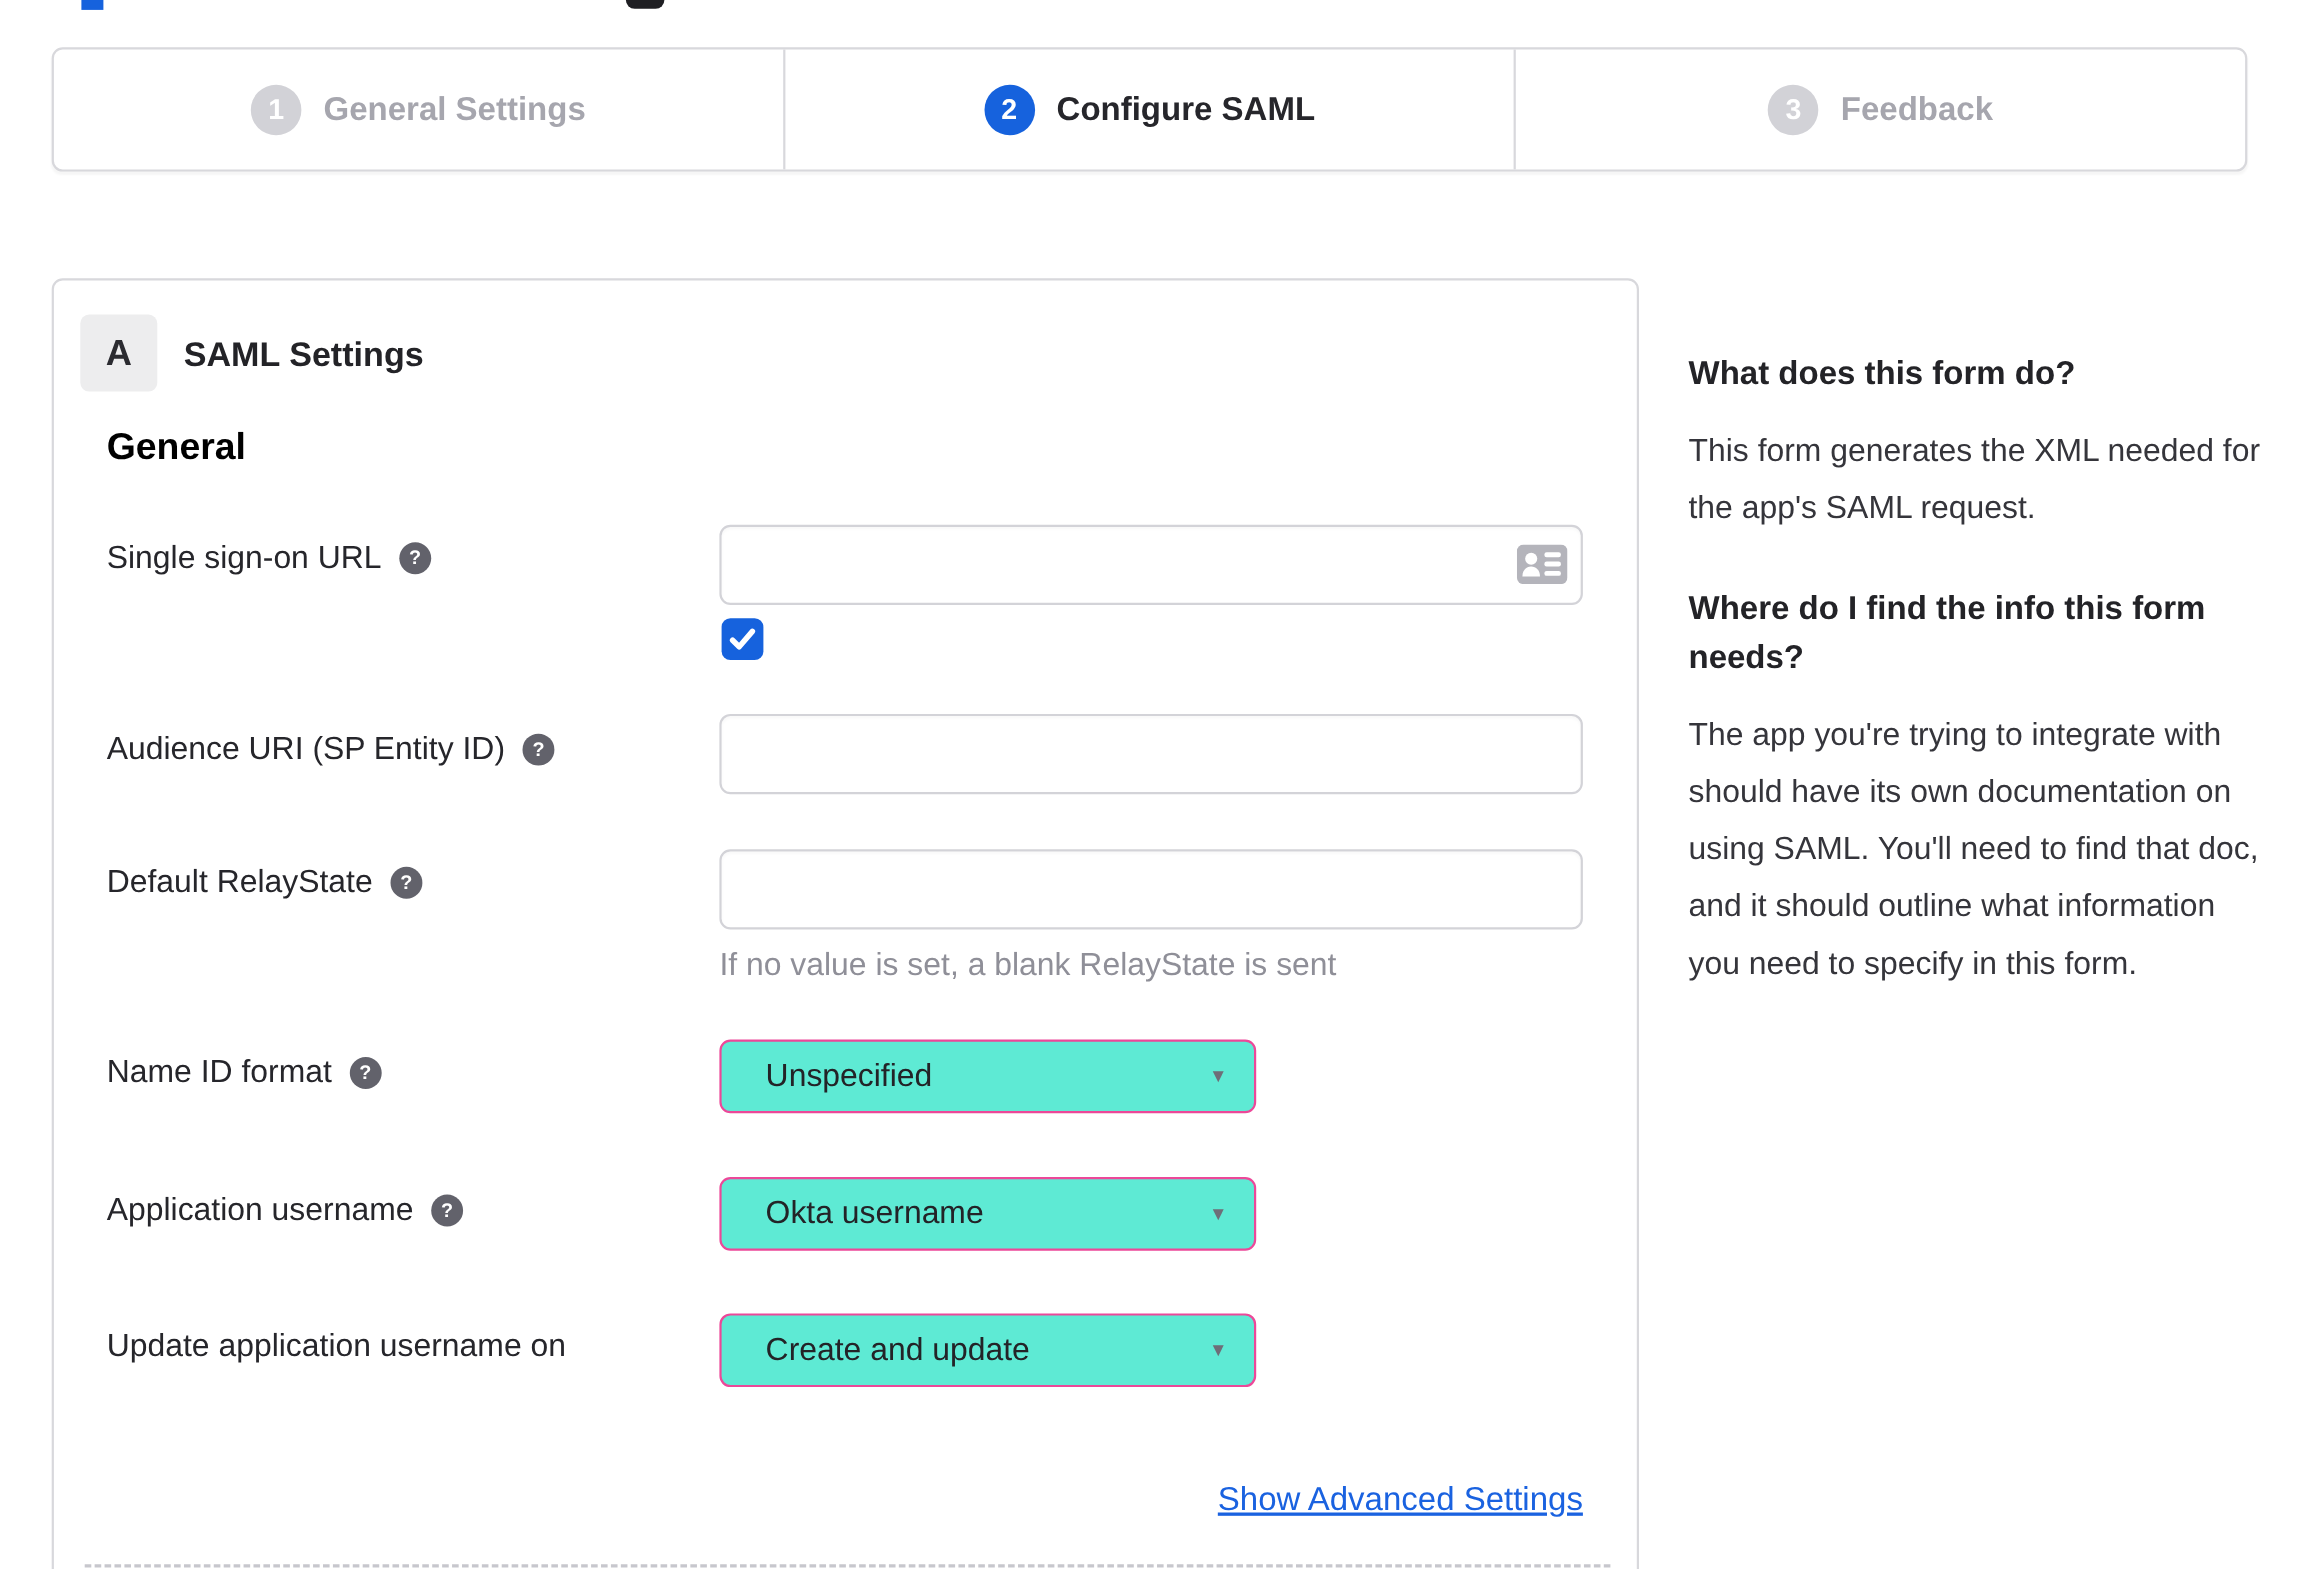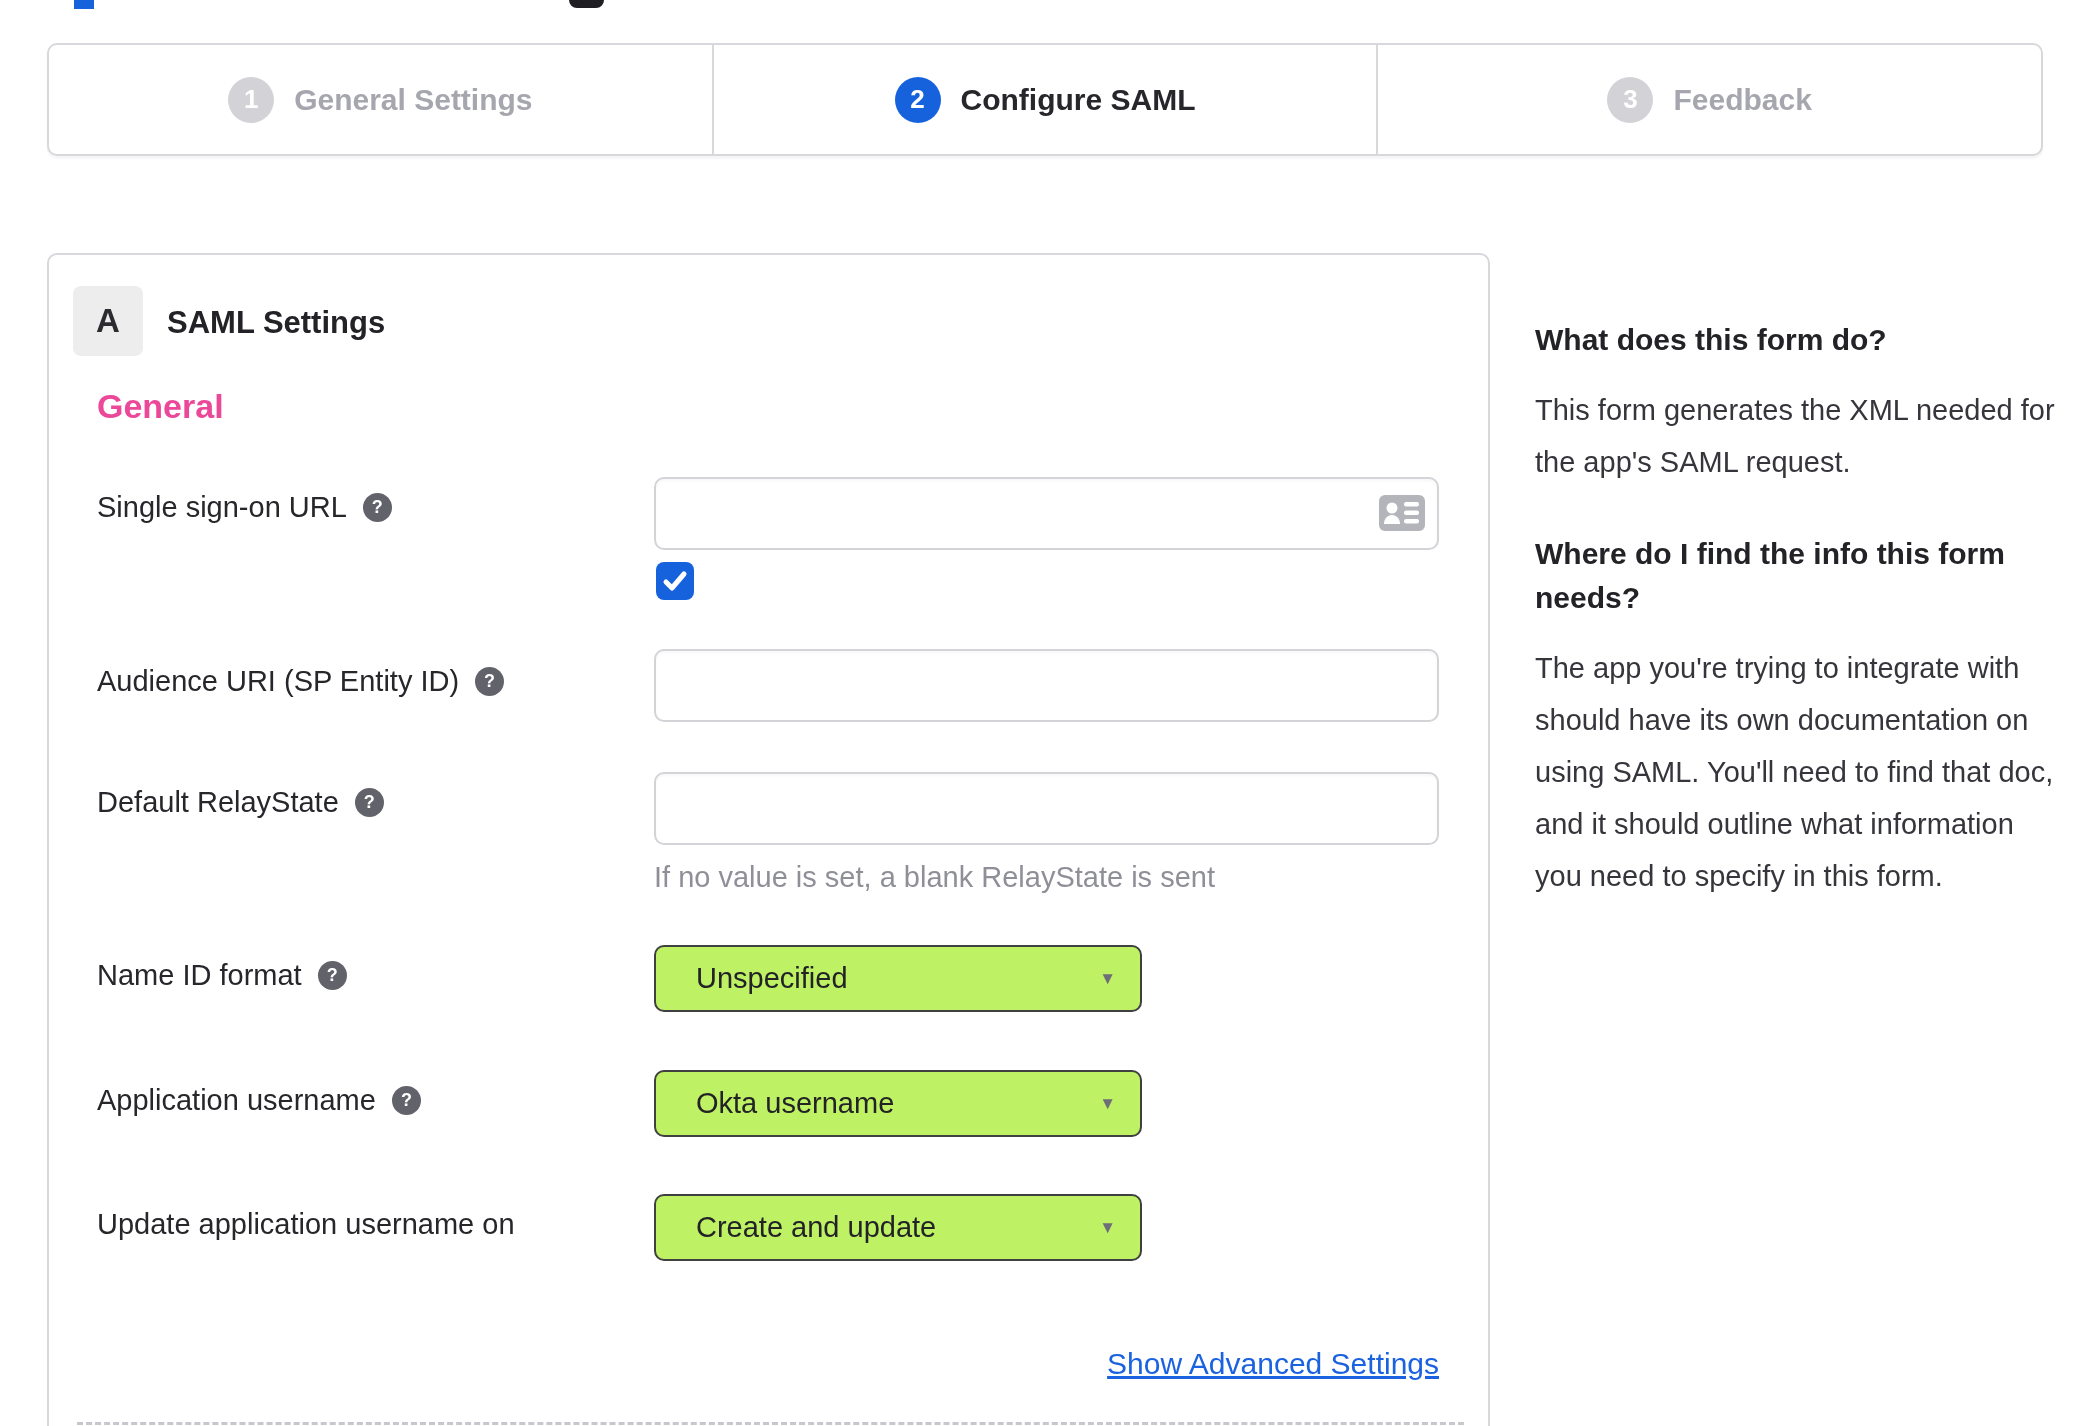--- a/index.html
+++ b/index.html
@@ -46,21 +46,21 @@
     border:2px solid #d8d8dc;border-radius:10px;
     background:#fff;box-sizing:border-box;
   }
   .badge{
     left:24px;top:31px;width:70px;height:70px;
     background:#ededee;border-radius:8px;
     display:flex;align-items:center;justify-content:center;
     font-size:33px;font-weight:bold;color:#2b2b30;
   }
   .panel-title{left:118px;top:50px;font-size:31px;font-weight:bold;color:#232327;}
-  .section-heading{left:48px;top:132px;font-size:34px;font-weight:bold;color:#ec4899;}
+  .section-heading{left:48px;top:132px;font-size:34px;font-weight:bold;color:#000000;}
 
   .field-label{
     left:48px;display:flex;align-items:center;gap:16px;
     font-size:29px;color:#26262b;white-space:nowrap;
   }
   .help{
     width:29px;height:29px;border-radius:50%;
     background:#62626b;color:#ffffff;
     display:flex;align-items:center;justify-content:center;
     font-size:18px;font-weight:bold;flex:0 0 auto;cursor:pointer;
@@ -79,21 +79,21 @@
 
   .checkbox{
     left:607px;width:38px;height:38px;border-radius:8px;
     background:#1662dd;display:flex;align-items:center;justify-content:center;
     cursor:pointer;
   }
   .checkbox-label{left:663px;font-size:29px;color:#26262b;white-space:nowrap;}
 
   .select{
     left:605px;width:488px;height:67px;box-sizing:border-box;
-    border:2px solid #404040;border-radius:10px;background:#bef264;
+    border:2px solid #ec4899;border-radius:10px;background:#5eead4;
     display:flex;align-items:center;
     padding-left:40px;font-size:29px;color:#232327;cursor:pointer;
     position:absolute;
   }
   .select .caret{
     position:absolute;right:24px;top:50%;transform:translateY(-50%);
     font-size:17px;color:#6e6e78;
   }
 
   .advanced-link{

